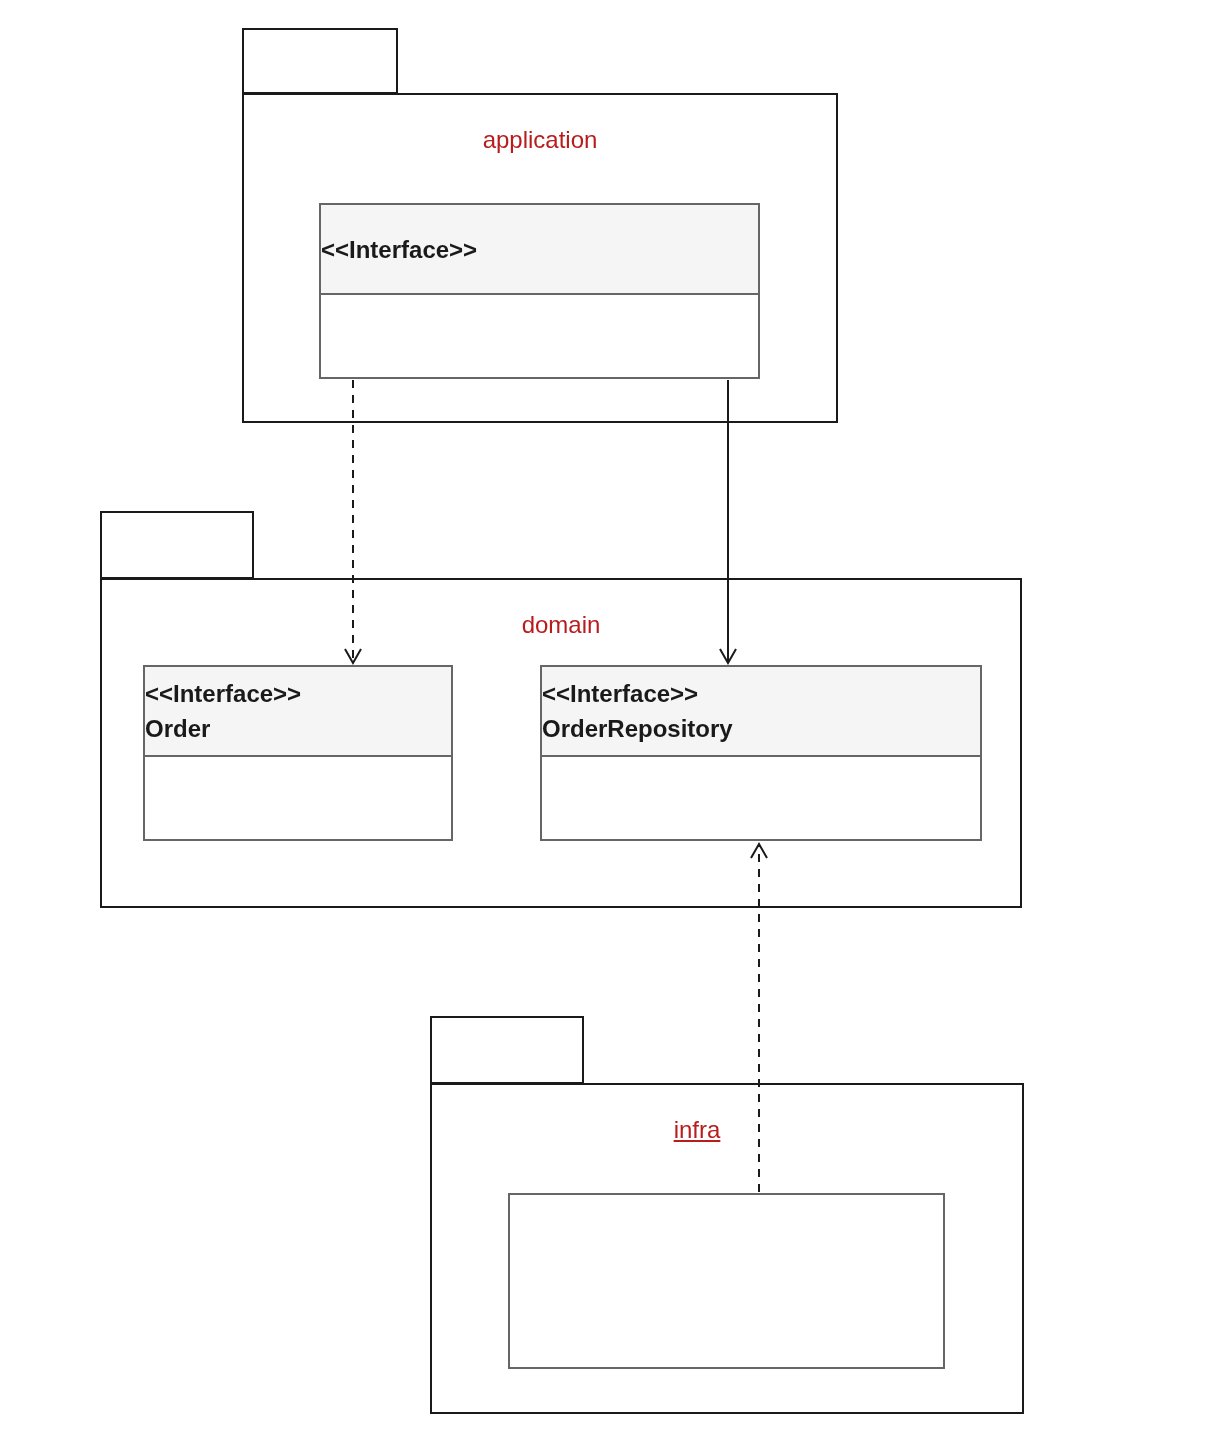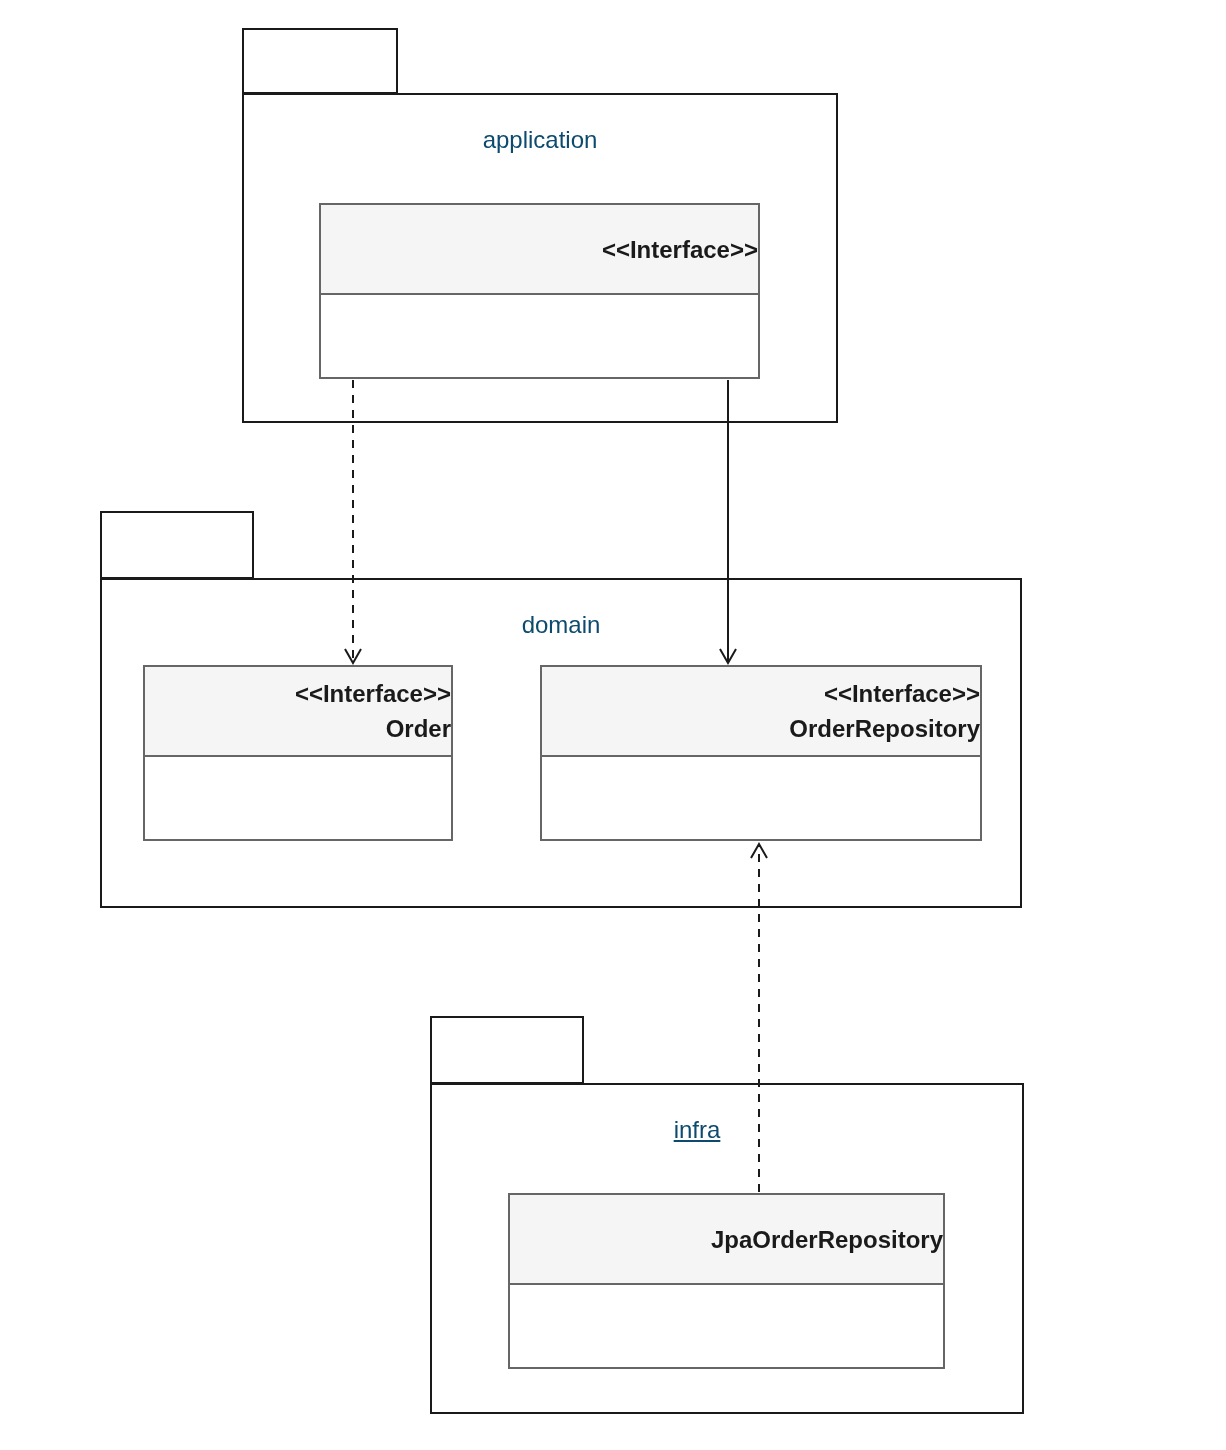--- a/index.html
+++ b/index.html
@@ -27,37 +27,37 @@
     background: #ffffff;
   }
   .pkg-label {
     position: absolute;
     left: 0;
     right: 0;
     top: 30px;
     text-align: center;
     font-size: 24px;
     line-height: 30px;
-    color: #0c4a6e;
+    color: #b91c1c;
   }
 
   
   .uml-class {
     border: 2px solid #666666;
     background: #ffffff;
     display: flex;
     flex-direction: column;
   }
   .uml-class-header {
     height: 88px;
     background: #f5f5f5;
     border-bottom: 2px solid #666666;
     display: flex;
     flex-direction: column;
-    align-items: flex-end;
+    align-items: flex-start;
     justify-content: center;
     font-size: 24px;
     font-weight: bold;
     line-height: 35px;
     text-align: center;
   }
   .uml-class-body {
     flex: 1;
     background: #ffffff;
   }
@@ -108,23 +108,20 @@
     </div>
     <div class="uml-class-body"></div>
   </div>
 
   <div class="abs pkg-tab" style="left:430px; top:1016px; width:154px; height:68px;"></div>
   <div class="abs pkg-body" style="left:430px; top:1083px; width:594px; height:331px;">
     <div class="pkg-label" style="left:-60px;text-decoration:underline;">infra</div>
   </div>
 
   <div class="abs uml-class" style="left:508px; top:1193px; width:437px; height:176px;">
-    <div class="uml-class-header">
-      <div>JpaOrderRepository</div>
-    </div>
     <div class="uml-class-body"></div>
   </div>
 
   <svg class="edges-layer" viewBox="0 0 1226 1450" xmlns="http://www.w3.org/2000/svg">
     <defs>
       <marker id="open-arrow" markerUnits="userSpaceOnUse" markerWidth="20" markerHeight="20" refX="16" refY="9" orient="auto">
         <path d="M 2 1 L 16 9 L 2 17" fill="none" stroke="#1a1a1a" stroke-width="2"></path>
       </marker>
     </defs>
 

